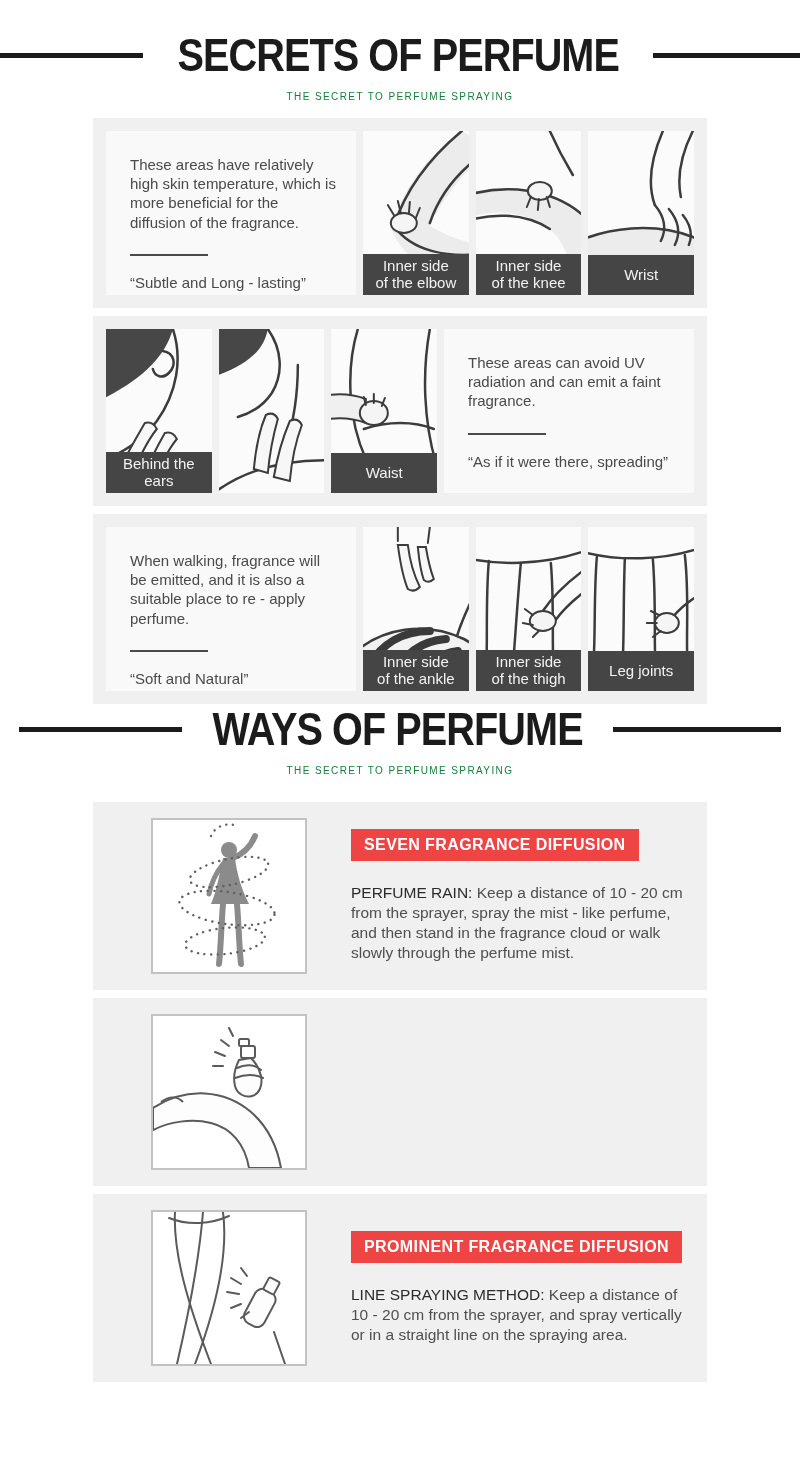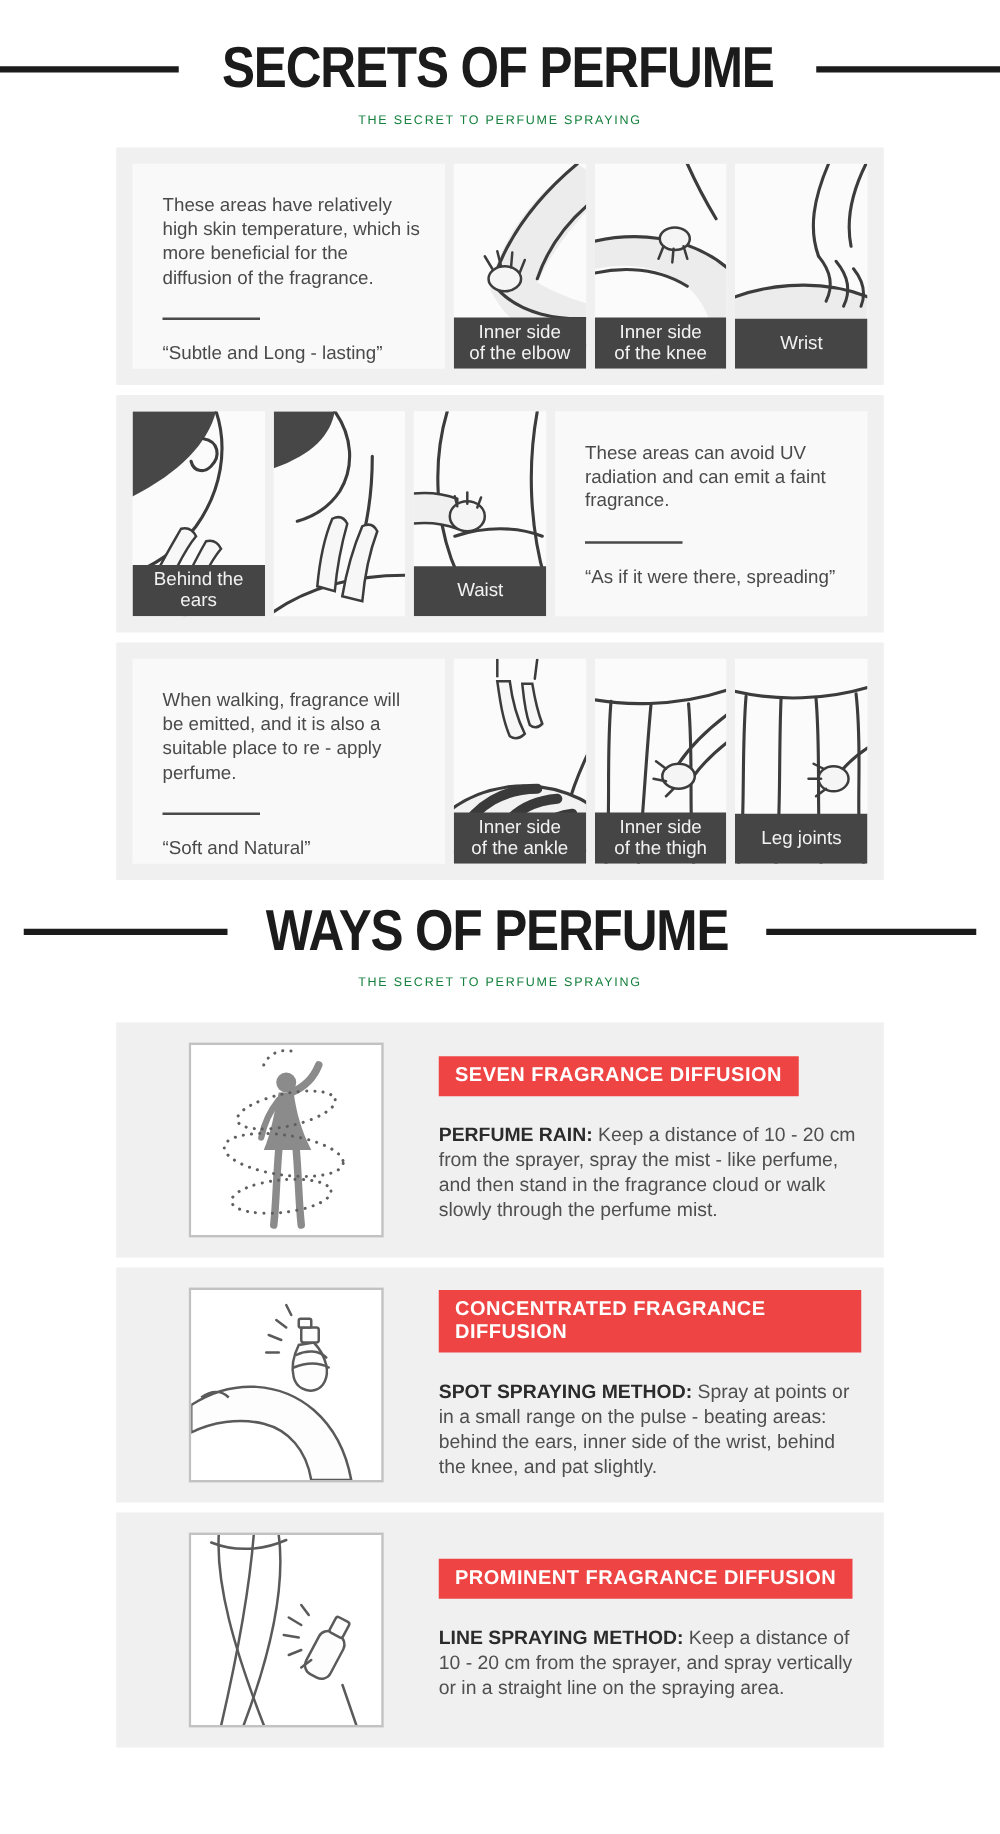--- a/index.html
+++ b/index.html
@@ -12,21 +12,21 @@
   .section-header.ways{}
   .header-row{display:flex;align-items:center;justify-content:center;gap:10px;}
   .hline{height:5px;background:#1b1b1b;}
   .hline.l{width:163px;}
   .hline.r{width:168px;}
   .big-title{margin:0;font-size:44px;font-weight:800;color:#1b1b1b;letter-spacing:-1px;
              transform:scaleX(.9) scaleY(1.05);transform-origin:center;white-space:nowrap;}
   .subheading{margin-top:11px;font-size:10px;letter-spacing:1.4px;color:#15803d;}
 
   
-  .content{width:614px;margin:16px auto;}
+  .content{width:614px;margin:0 auto;}
   .secret-row{display:flex;gap:7px;background:#f0f0f0;padding:13px;box-sizing:border-box;
               height:190px;margin-top:8px;}
   .secret-row.first{margin-top:16px;}
   .text-card{background:#f9f9f9;flex:0 0 250px;box-sizing:border-box;padding:24px 20px 18px 24px;}
   .text-card .desc{margin:0;font-size:15px;line-height:1.28;color:#4a4a4a;}
   .card-divider{width:78px;border:none;border-top:2px solid #4a4a4a;margin:22px 0 18px 0;}
   .quote{font-size:15px;color:#4a4a4a;}
   .tile{flex:1 1 0;position:relative;background:#fcfcfc;overflow:hidden;}
   .tile svg{position:absolute;left:0;top:0;width:100%;height:100%;}
   .area-label{position:absolute;left:0;right:0;bottom:0;min-height:40px;background:#454545;
@@ -37,21 +37,21 @@
   .way-row{display:flex;align-items:center;background:#f0f0f0;height:188px;box-sizing:border-box;
            margin-top:8px;padding:0 18px 0 58px;}
   .way-row.first{margin-top:26px;}
   .way-illustration{width:156px;height:156px;background:#fff;border:2px solid #c2c2c2;
                     box-sizing:border-box;flex:0 0 auto;}
   .way-illustration svg{width:100%;height:100%;display:block;}
   .way-text{margin-left:44px;width:505px;}
   .badge{display:inline-block;background:#ef4444;color:#ffffff;font-size:16px;font-weight:bold;
          letter-spacing:.4px;padding:7px 13px;}
   .way-para{margin:22px 0 0 0;font-size:15.5px;line-height:1.3;color:#4f4f4f;}
-  .method-name{font-weight:bold;color:#2b2b2b;}
+  .method-name{font-weight:normal;color:#2b2b2b;}
   .spacer-bottom{height:33px;}
 </style>
 </head>
 <body>
 
 <div class="page">
 
   <div class="section-header secrets">
     <div class="header-row">
       <div class="hline l"></div>
@@ -311,24 +311,20 @@
           <g fill="none" stroke="#5a5a5a" stroke-width="2" stroke-linecap="round">
             <path d="M84 52 C92 48 102 48 108 54"></path>
             <path d="M82 62 C92 58 102 58 110 62"></path>
             <path d="M76 30 L68 24"></path>
               <path d="M72 40 L62 36"></path>
               <path d="M70 50 L60 50"></path>
               <path d="M80 20 L76 12"></path>
           </g>
         </svg>
       </div>
-      <div class="way-text">
-        <span class="badge">CONCENTRATED FRAGRANCE DIFFUSION</span>
-        <p class="way-para"><span class="method-name">SPOT SPRAYING METHOD:</span> <span>Spray at points or in a small range on the pulse - beating areas: behind the ears, inner side of the wrist, behind the knee, and pat slightly.</span></p>
-      </div>
     </div>
 
     <div class="way-row">
       <div class="way-illustration">
         <svg viewBox="0 0 152 152">
           <rect width="152" height="152" fill="#ffffff"></rect>
           <g fill="none" stroke="#5a5a5a" stroke-width="2" stroke-linecap="round">
             <path d="M22 0 C20 40 34 90 58 152"></path>
             <path d="M50 0 C46 50 36 100 24 152"></path>
             <path d="M70 0 C76 46 60 104 42 152"></path>

